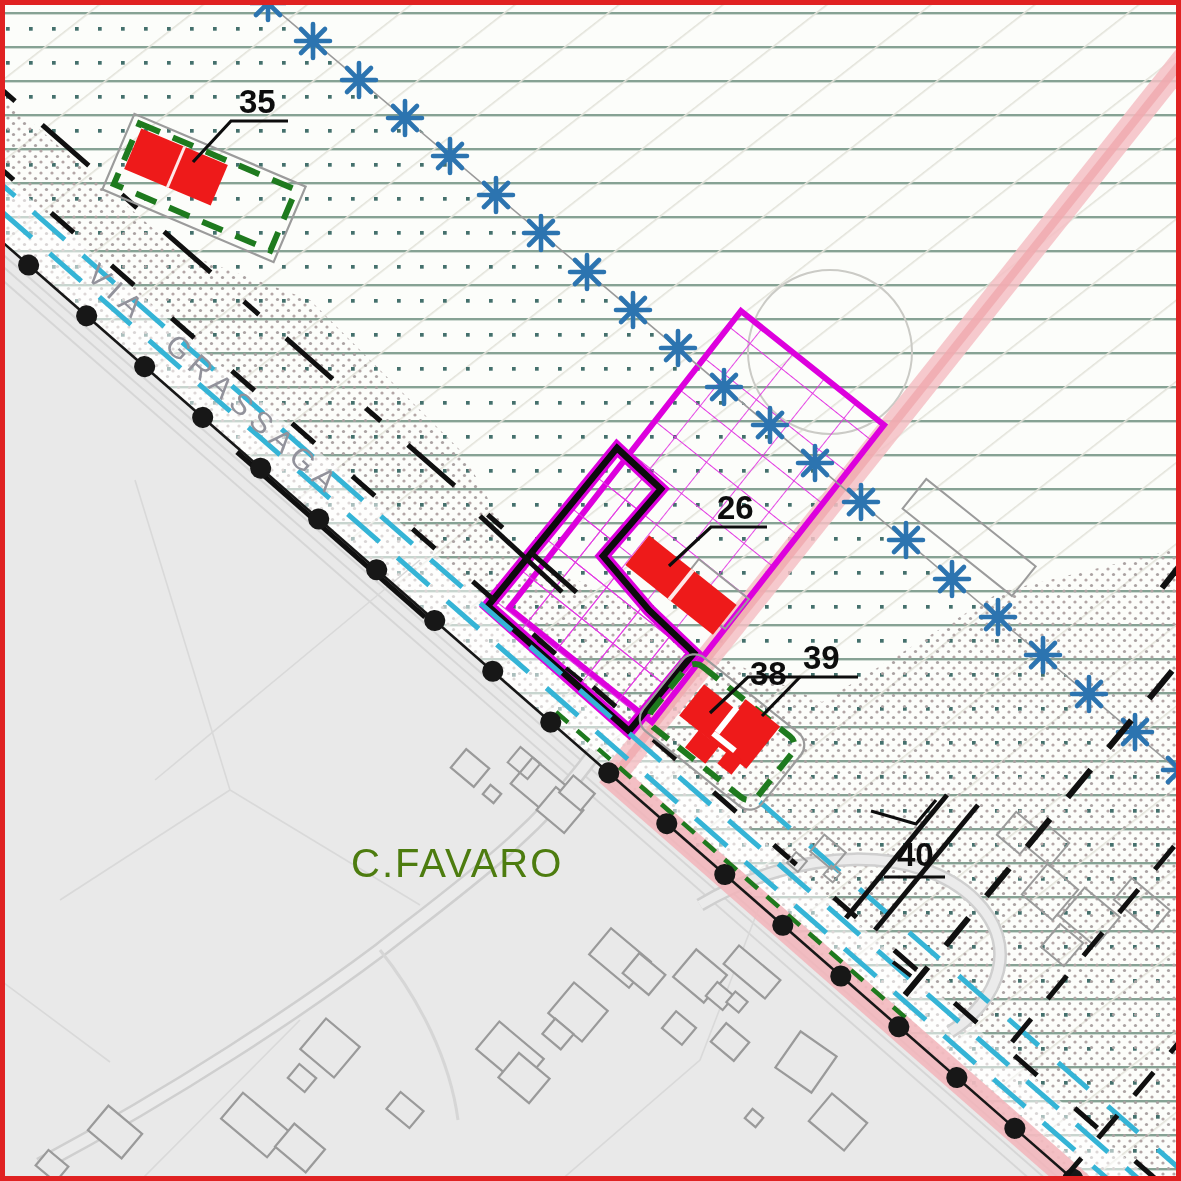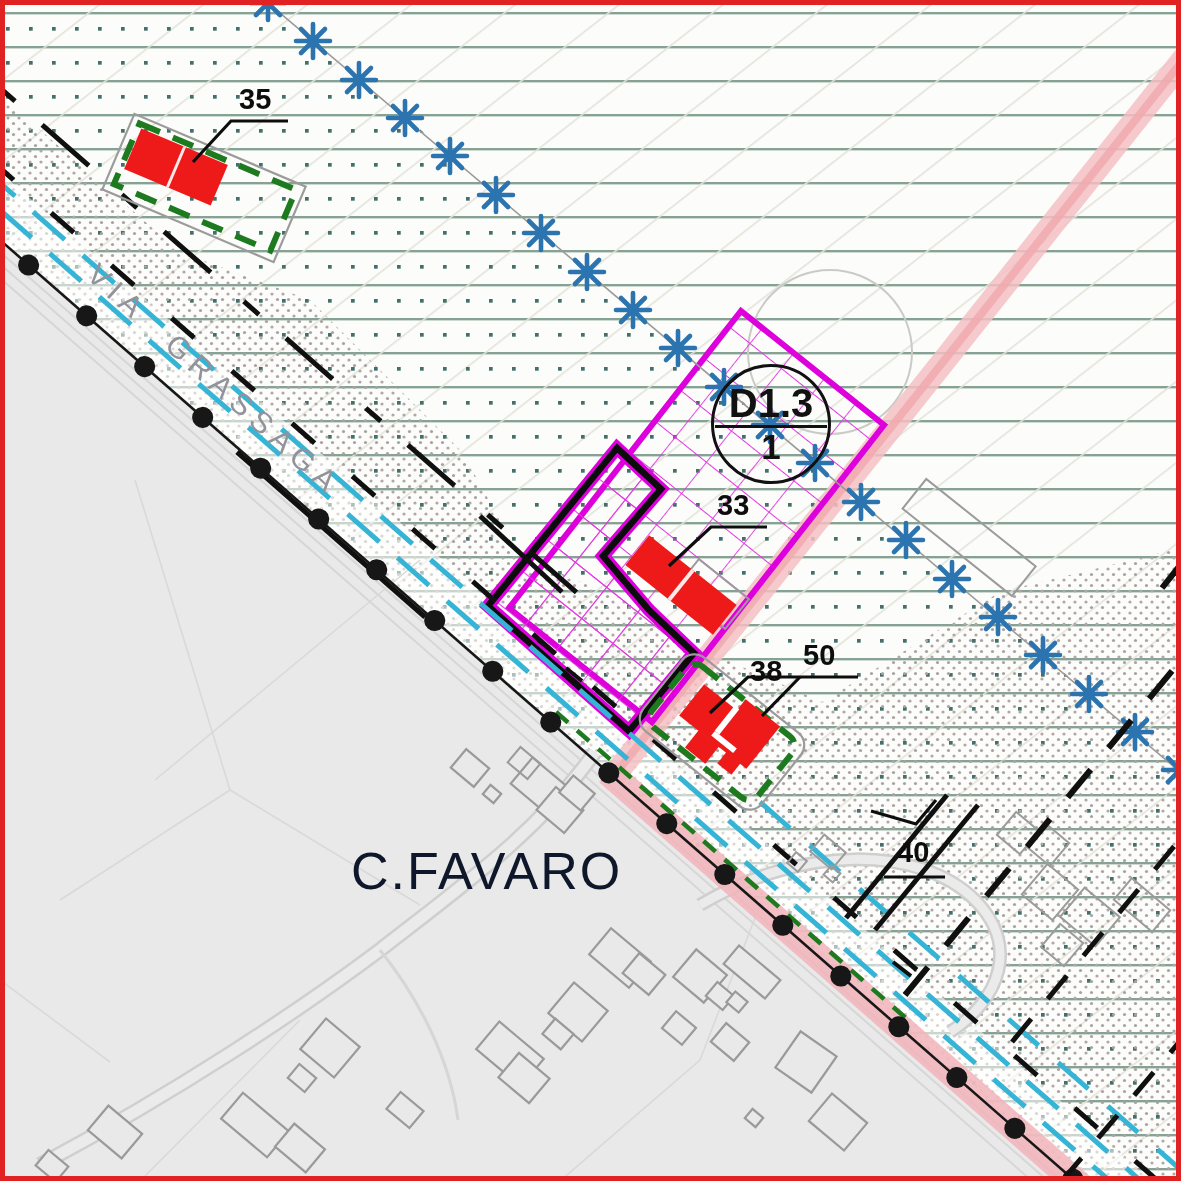--- a/index.html
+++ b/index.html
@@ -4,41 +4,41 @@
 <style>
   html,body{margin:0;padding:0;background:#fff;}
   #stage{
     position:relative;width:1181px;height:1181px;overflow:hidden;
     background:#fcfdfa;
     box-sizing:border-box;border:5px solid #e02222;
     font-family:"Liberation Sans","DejaVu Sans",sans-serif;
   }
   #baseSvg{position:absolute;left:-5px;top:-5px;width:1181px;height:1181px;}
   .bldg-label{
-    position:absolute;font-weight:bold;font-size:29px;color:#0d0d0d;
+    position:absolute;font-weight:bold;font-size:33px;color:#0d0d0d;
     line-height:1;letter-spacing:0px;
   }
   #zoneBadge{
     position:absolute;left:706px;top:359px;width:114px;height:114px;
     border:3.5px solid #111;border-radius:50%;
     display:flex;flex-direction:column;align-items:center;justify-content:center;
     background:transparent;
   }
   #zoneBadge .code{font-size:40px;font-weight:600;color:#111;line-height:1.05;}
   #zoneBadge .divider{width:112px;border-top:3px solid #111;margin:1px 0 1px 0;}
   #zoneBadge .idx{font-size:35px;font-weight:600;color:#111;line-height:1.05;}
   #streetLabel{
     position:absolute;left:98px;top:252px;
     transform:rotate(42deg);transform-origin:left top;
     color:#92929b;font-size:30px;letter-spacing:7px;white-space:nowrap;
     display:flex;gap:36px;
   }
   #localityLabel{
     position:absolute;left:346px;top:836px;
-    color:#0f172a;font-size:52px;letter-spacing:2px;white-space:nowrap;
+    color:#4d7c0f;font-size:40px;letter-spacing:2px;white-space:nowrap;
   }
 </style>
 </head>
 <body>
 
 <div id="stage">
 
 <svg id="baseSvg" viewBox="0 0 1181 1181">
   <defs>
     <pattern id="glines" width="8" height="34" patternUnits="userSpaceOnUse">
@@ -240,30 +240,25 @@
       <path d="M480,516 L562,592" stroke-width="5"></path>
     </g>
     <g stroke="#0d0d0d" stroke-width="3.2">
       <path d="M945,877 L884,877"></path>
       <path d="M871,811 L916,824 L936,800"></path>
     </g>
   </g>
 </svg>
 
 <div class="bldg-label" style="left:234px;top:80px;">35</div>
-<div class="bldg-label" style="left:712px;top:486px;">33</div>
+<div class="bldg-label" style="left:712px;top:486px;">26</div>
 <div class="bldg-label" style="left:745px;top:640px;margin-top:12px;">38</div>
-<div class="bldg-label" style="left:798px;top:636px;">50</div>
+<div class="bldg-label" style="left:798px;top:636px;">39</div>
 <div class="bldg-label" style="left:892px;top:833px;text-align:center;">40</div>
 
-<div id="zoneBadge">
-  <div class="code">D1.3</div>
-  <div class="divider"></div>
-  <div class="idx">1</div>
-</div>
 
 <div id="streetLabel">
   <span>VIA</span>
   <span>GRASSAGA</span>
 </div>
 
 <div id="localityLabel">C.FAVARO</div>
 
 </div>
 

